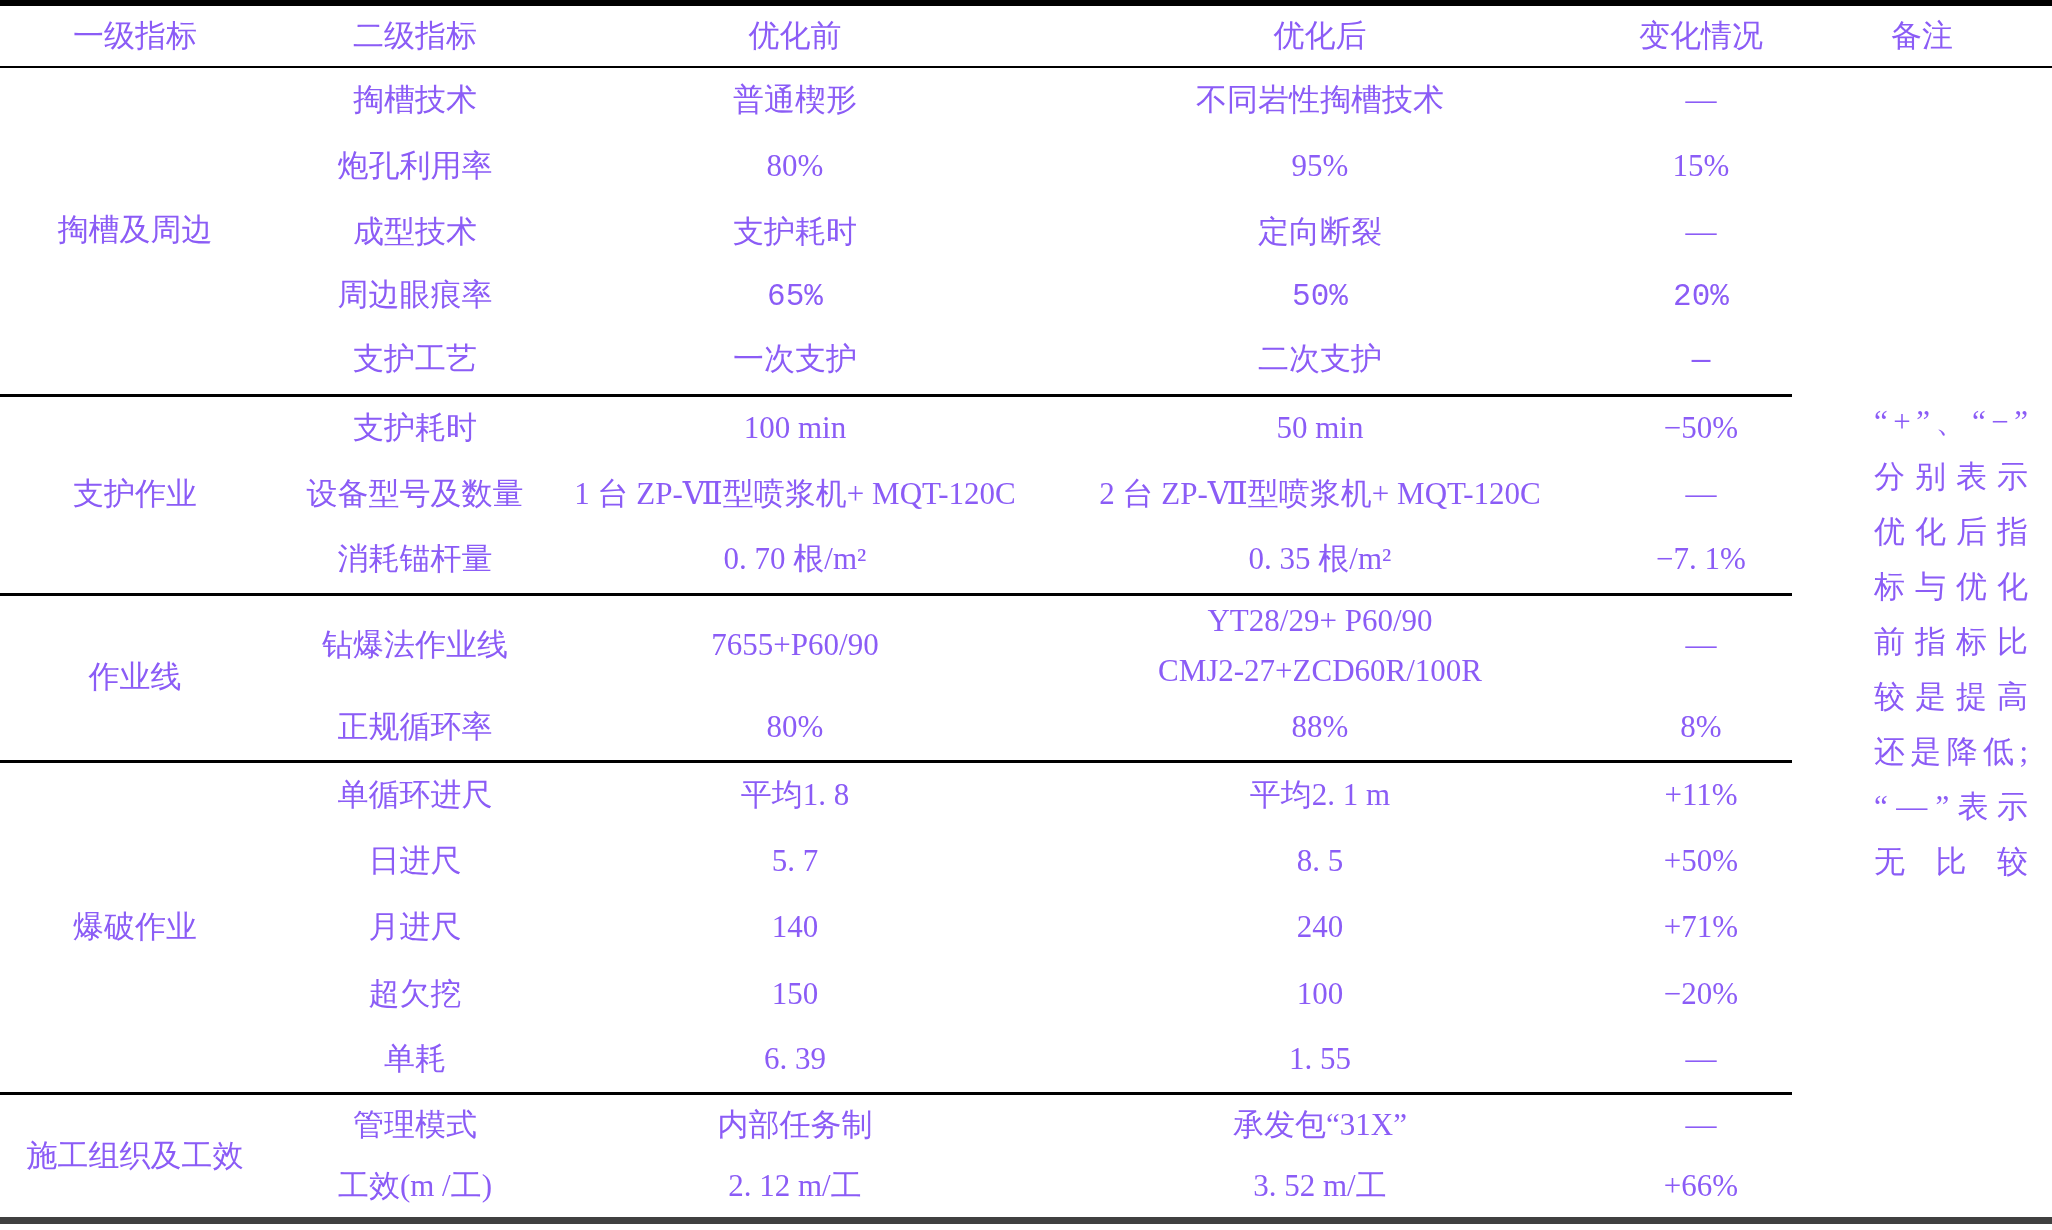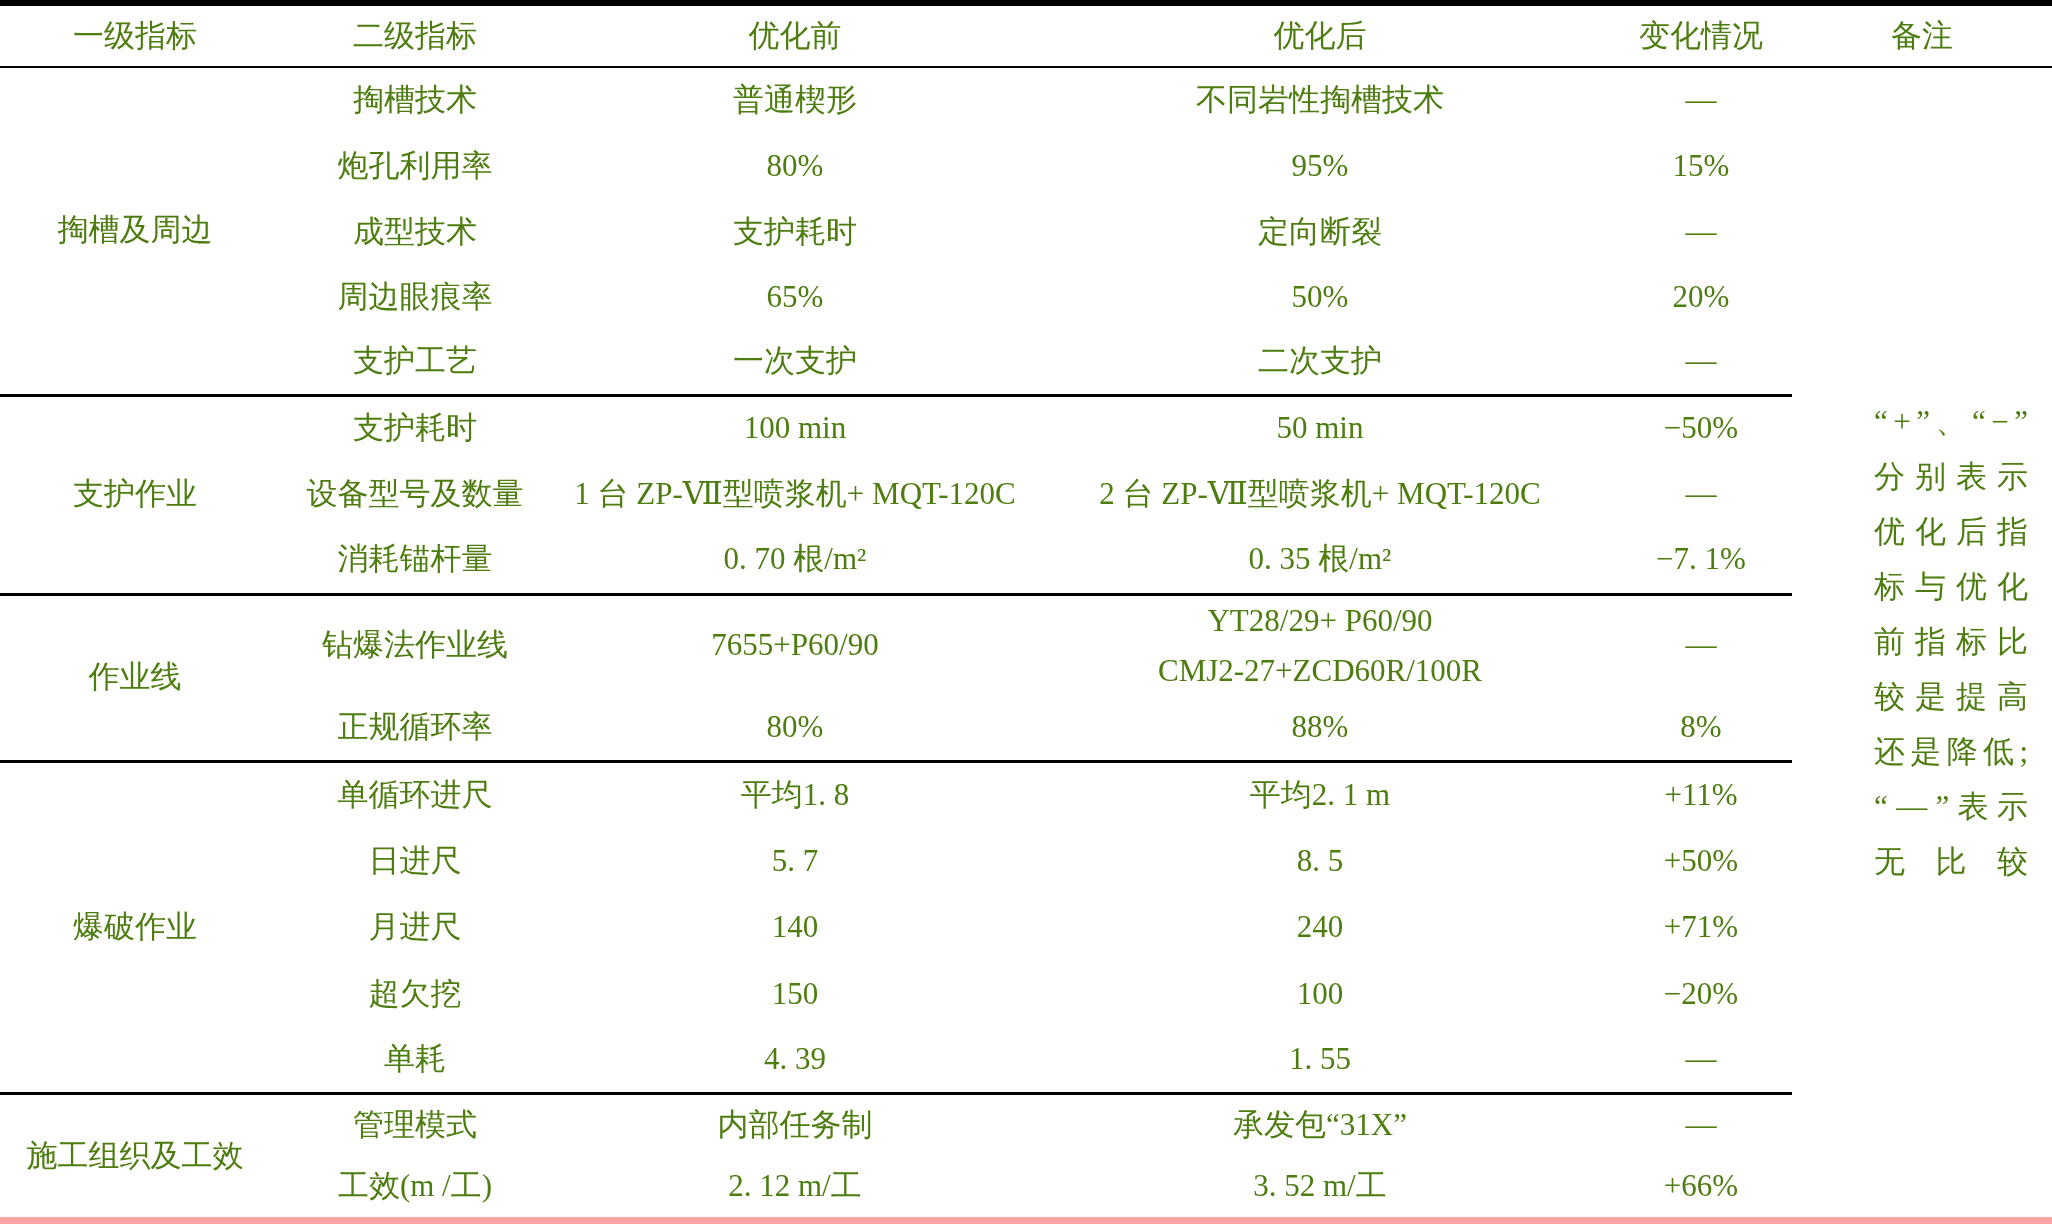--- a/index.html
+++ b/index.html
@@ -2,40 +2,40 @@
 <html><head>
 <meta charset="utf-8">
 <style>
   html, body { margin: 0; padding: 0; background: #ffffff; }
   .page {
     width: 2052px; height: 1230px; background: #ffffff; overflow: hidden;
     font-family: "Liberation Serif", "DejaVu Serif", serif; color: #000000;
   }
   table.cmp {
     width: 2052px; border-collapse: collapse; table-layout: fixed;
-    border-top: 6px solid #000; border-bottom: 7px solid #fca5a5;
-    font-size: 31px; color: #4d7c0f;
+    border-top: 6px solid #000; border-bottom: 7px solid #404040;
+    font-size: 31px; color: #8b5cf6;
   }
   th, td {
     text-align: center; vertical-align: middle;
     padding: 0; font-weight: normal; line-height: 1.25;
     overflow: hidden; white-space: nowrap;
   }
   thead tr { height: 64px; }
   thead th { border-bottom: 2px solid #000; }
   tr.sec-start > td { border-top: 3px solid #000; }
   td.remark-cell { vertical-align: middle; }
   .remark-block { width: 154px; margin: 0 24px 0 auto; }
   .jline {
     display: flex; justify-content: space-between; align-items: center;
     height: 55px; font-size: 31px;
   }
   .jline span { display: inline-block; }
   .two-line div { line-height: 50px; }
-  .h66 { height: 66px; } .h65 { height: 65px; } .h67 { height: 67px; }
+  .h66 { height: 66px; } .h65 { height: 65px; font-family: Liberation Mono, monospace; } .h67 { height: 67px; }
   .h100 { height: 100px; } .h63 { height: 63px; } .h64 { height: 64px; }
 </style>
 </head>
 <body>
 
 <div class="page">
   <table class="cmp">
     <colgroup>
       <col style="width:270px">
         <col style="width:290px">
@@ -209,21 +209,21 @@
         <td>+71%</td>
       </tr>
       <tr class="h67">
         <td>超欠挖</td>
         <td>150</td>
         <td>100</td>
         <td>−20%</td>
       </tr>
       <tr class="h66">
         <td>单耗</td>
-        <td>4. 39</td>
+        <td>6. 39</td>
         <td>1. 55</td>
         <td>—</td>
       </tr>
 
       <tr class="sec-start h63">
         <td rowspan="2">施工组织及工效</td>
         <td>管理模式</td>
         <td>内部任务制</td>
         <td>承发包“31X”</td>
         <td>—</td>

